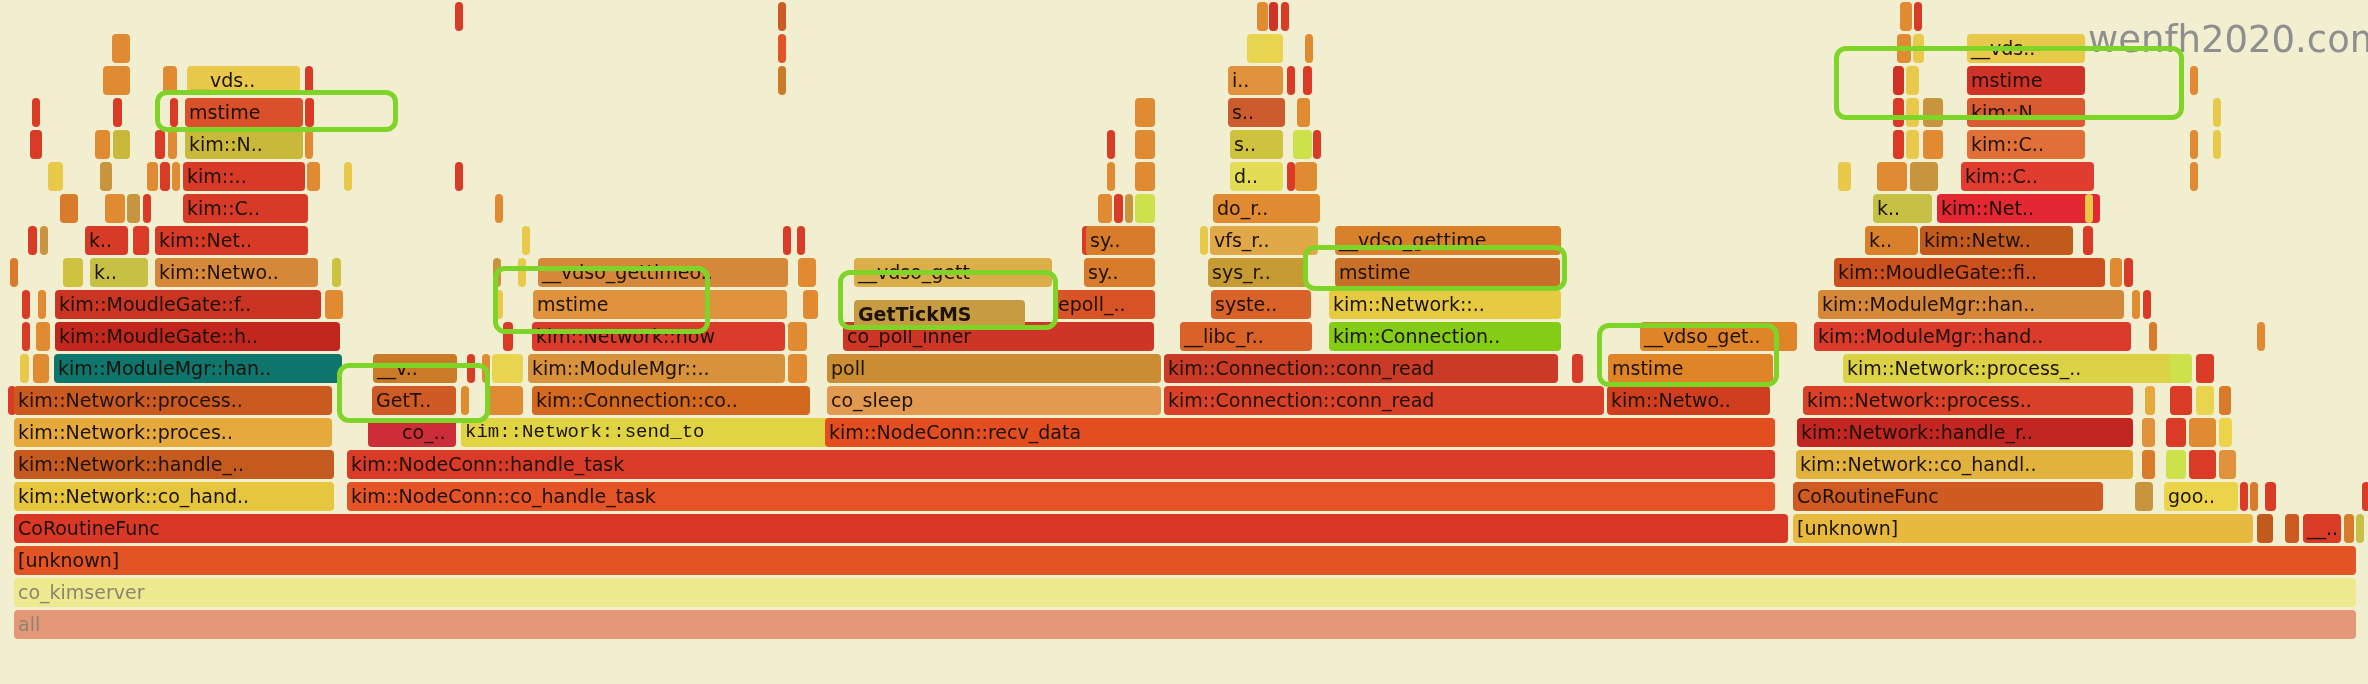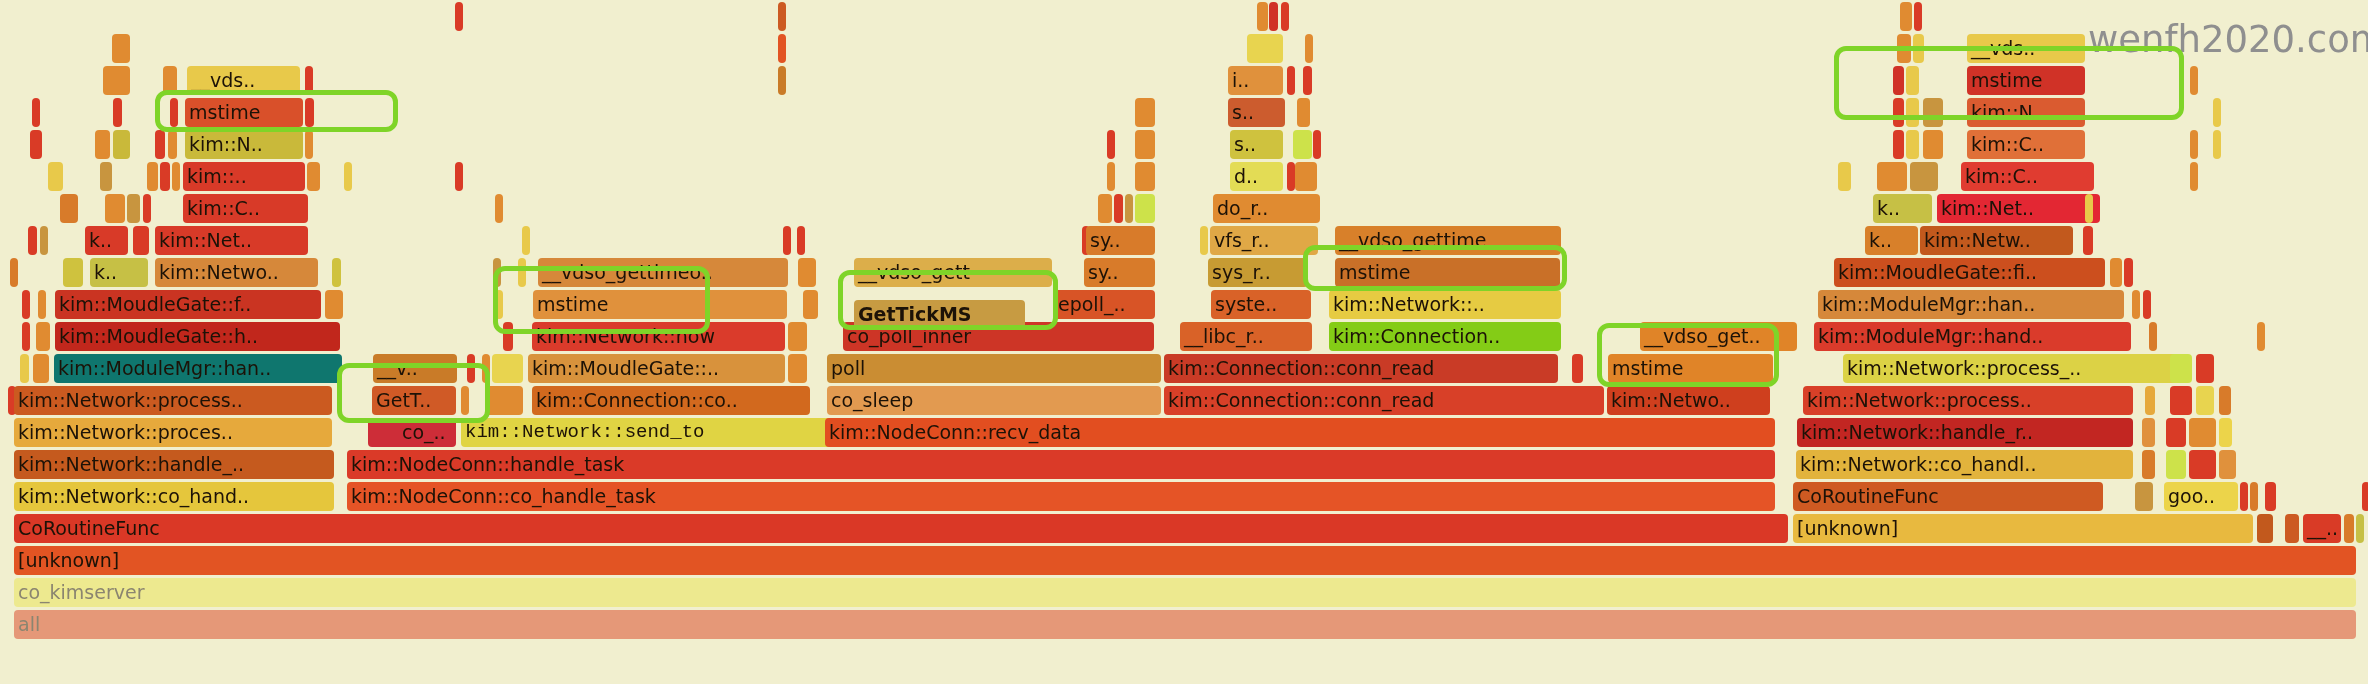--- a/index.html
+++ b/index.html
@@ -81,21 +81,21 @@
     <div class="frame" title="" style="left: 2170px; top: 386px; width: 22px; background: rgb(217, 59, 38);"></div>
     <div class="frame" title="" style="left: 2196px; top: 386px; width: 18px; background: rgb(232, 212, 79);"></div>
     <div class="frame" title="" style="left: 2219px; top: 386px; width: 12px; background: rgb(216, 123, 42);"></div>
     <div class="frame" title="" style="left: 20px; top: 354px; width: 9px; background: rgb(232, 201, 74);"></div>
     <div class="frame" title="" style="left: 33px; top: 354px; width: 16px; background: rgb(224, 139, 49);"></div>
     <div class="frame" title="kim::ModuleMgr::han.." style="left: 54px; top: 354px; width: 288px; background: #0f766e;">kim::ModuleMgr::han..</div>
     <div class="frame" title="__v.." style="left: 373px; top: 354px; width: 84px; background: rgb(201, 123, 40);">__v..</div>
     <div class="frame" title="" style="left: 467px; top: 354px; width: 6px; background: rgb(217, 59, 38);"></div>
     <div class="frame" title="" style="left: 482px; top: 354px; width: 6px; background: rgb(224, 139, 49);"></div>
     <div class="frame" title="" style="left: 492px; top: 354px; width: 31px; background: rgb(232, 212, 79);"></div>
-    <div class="frame" title="kim::Connection::.." style="left: 528px; top: 354px; width: 257px; background: rgb(216, 146, 60);">kim::MoudleGate::..</div>
+    <div class="frame" title="kim::Connection::.." style="left: 528px; top: 354px; width: 257px; background: rgb(216, 146, 60);">kim::ModuleMgr::..</div>
     <div class="frame" title="" style="left: 788px; top: 354px; width: 19px; background: rgb(224, 139, 49);"></div>
     <div class="frame" title="poll" style="left: 827px; top: 354px; width: 334px; background: rgb(202, 141, 51);">poll</div>
     <div class="frame" title="kim::Connection::conn_read" style="left: 1164px; top: 354px; width: 394px; background: rgb(201, 59, 38);">kim::Connection::conn_read</div>
     <div class="frame" title="" style="left: 1572px; top: 354px; width: 11px; background: rgb(217, 59, 38);"></div>
     <div class="frame" title="mstime" style="left: 1608px; top: 354px; width: 165px; background: rgb(224, 132, 40);">mstime</div>
     <div class="frame" title="kim::Network::process_.." style="left: 1843px; top: 354px; width: 336px; background: rgb(220, 210, 69);">kim::Network::process_..</div>
     <div class="frame" title="" style="left: 2170px; top: 354px; width: 22px; background: rgb(205, 226, 74);"></div>
     <div class="frame" title="" style="left: 2196px; top: 354px; width: 18px; background: rgb(217, 59, 38);"></div>
     <div class="frame" title="" style="left: 22px; top: 322px; width: 8px; background: rgb(217, 59, 38);"></div>
     <div class="frame" title="" style="left: 36px; top: 322px; width: 14px; background: rgb(224, 139, 49);"></div>

